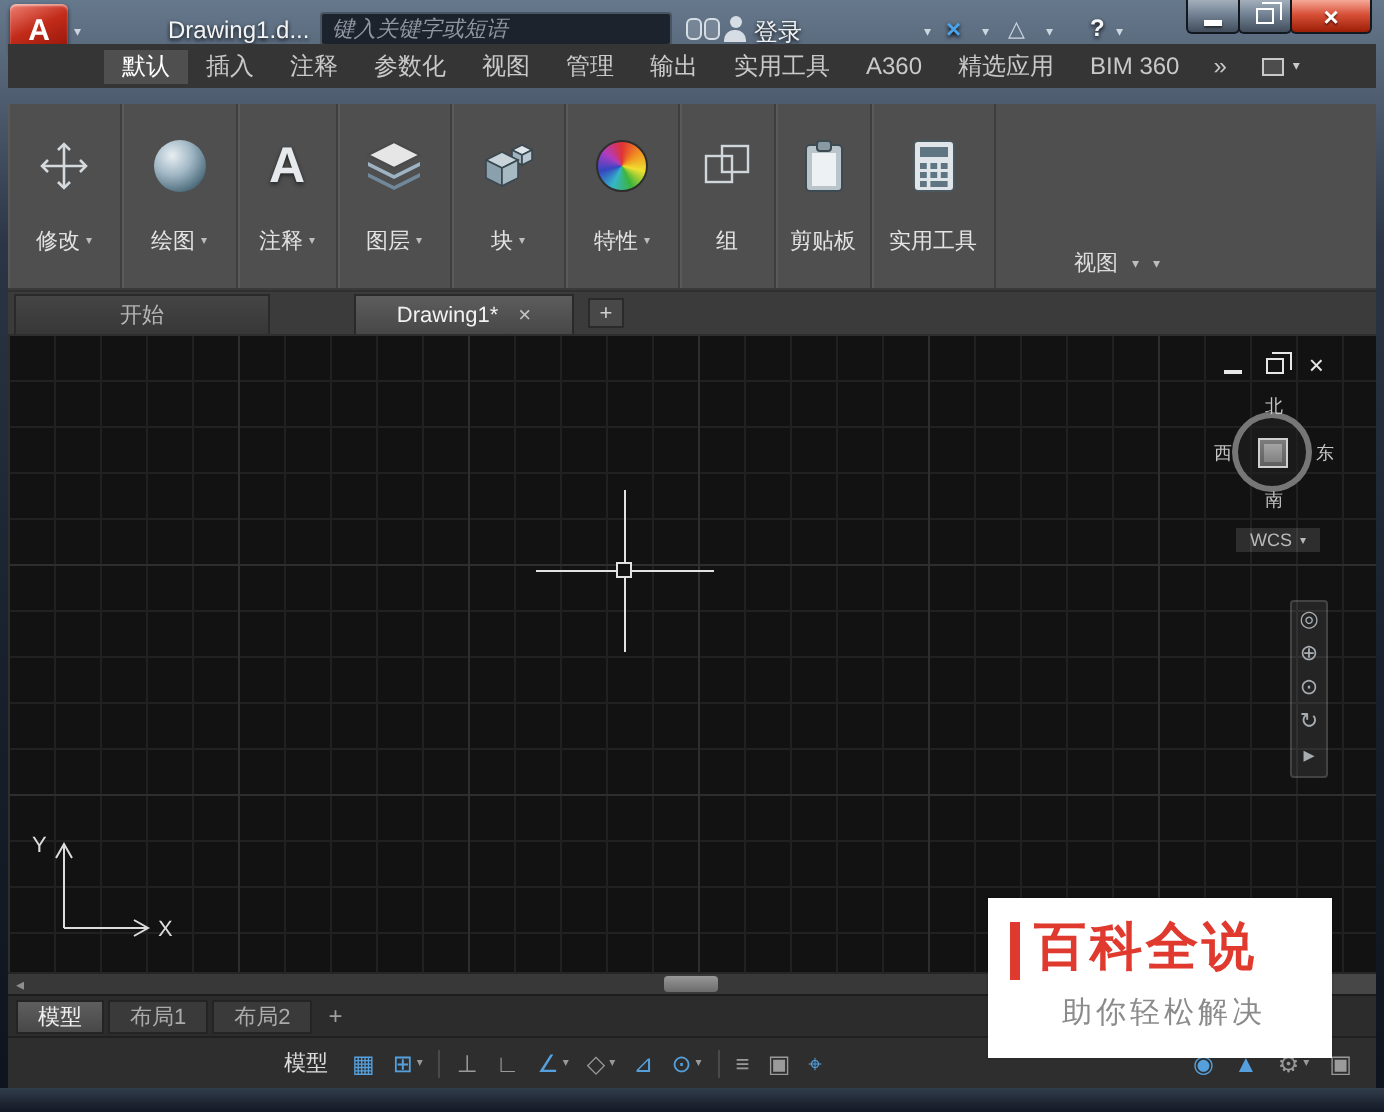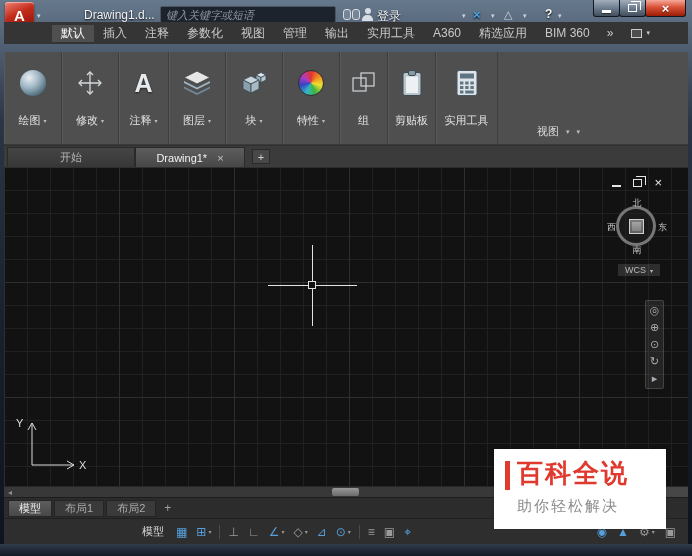--- a/index.html
+++ b/index.html
@@ -59,21 +59,21 @@
 .icon-A{font-size:25px;font-weight:bold;color:#e6eaec;text-shadow:0 1px 2px #222;}
 .icon-wheel{width:26px;height:26px;border-radius:50%;border:1px solid #2e2e2e;
   background:conic-gradient(#e03333,#f09020,#f0e030,#3cb43c,#35b6c8,#3446c0,#b03cc0,#e03333);}
 .view-strip{position:absolute;right:112px;top:124px;font-size:11px;color:#dcdcdc;display:flex;align-items:center;gap:7px;}
 .view-strip .vs-caret{font-size:7px;color:#bdbdbd;}
 
 
 .filetabs{position:absolute;top:145px;left:4px;right:4px;height:22px;background:#3b3b3b;border-top:1px solid #303030;display:flex;align-items:flex-end;padding-left:3px;}
 .ftab{height:20px;min-width:128px;display:flex;align-items:center;justify-content:center;font-size:11px;color:#b5b5b5;
   background:linear-gradient(#454545,#373737);border:1px solid #2a2a2a;border-bottom:none;}
-.ftab.active{min-width:110px;background:linear-gradient(#5d5d5d,#474747);color:#f2f2f2;}
+.ftab.active{min-width:110px;background:linear-gradient(#5d5d5d,#474747);color:#f2f2f2;margin-left:42px;}
 .tab-close{margin-left:10px;font-size:11px;color:#c5c5c5;}
 .ftab-plus{width:18px;height:15px;margin:0 0 3px 7px;background:#484848;border:1px solid #2a2a2a;color:#d0d0d0;font-size:11px;display:flex;align-items:center;justify-content:center;}
 
 
 .canvas{position:absolute;left:4px;right:4px;top:167px;height:330px;background-color:#121212;overflow:hidden;
   background-image:
     linear-gradient(#2e2e2e 1px,transparent 1px),
     linear-gradient(90deg,#2e2e2e 1px,transparent 1px),
     linear-gradient(#212121 1px,transparent 1px),
     linear-gradient(90deg,#212121 1px,transparent 1px);
@@ -116,21 +116,21 @@
 .sb-i{display:flex;align-items:center;padding:2px 4px;font-size:12px;color:#55a0dc;gap:2px;line-height:1;}
 .sb-i.off{color:#9a9a9a;}
 .sb-caret{font-size:6px;color:#999;}
 .sb-sep{width:1px;height:14px;background:#4a4a4a;margin:0 3px;}
 .sb-right{margin-left:auto;display:flex;align-items:center;gap:2px;}
 
 
 .watermark{position:absolute;left:494px;top:449px;width:172px;height:80px;background:#ffffff;z-index:60;box-shadow:0 0 0 1px rgba(0,0,0,.06);text-align:center;}
 .wm-bar{position:absolute;left:11px;top:12px;width:5px;height:29px;background:#e0392e;}
 .wm-title{position:absolute;left:23px;top:7px;font-size:26px;font-weight:bold;color:#e0392e;letter-spacing:2px;white-space:nowrap;}
-.wm-sub{position:absolute;left:23px;top:48px;font-size:15px;color:#8b8b8b;letter-spacing:2px;white-space:nowrap;}
+.wm-sub{position:absolute;left:37px;top:48px;font-size:15px;color:#8b8b8b;letter-spacing:2px;white-space:nowrap;}
 
 .frame-bottom{position:absolute;left:0;right:0;bottom:0;height:12px;background:linear-gradient(#313c4b,#121826);}
 </style>
 </head>
 <body>
 
 <div class="window">
 
   <div class="titlebar">
     <div class="app-logo">A</div>
@@ -179,40 +179,40 @@
     <span class="rtab">精选应用</span>
     <span class="rtab">BIM 360</span>
     <span class="rtab-overflow">»</span>
     <span class="ribbon-min">
       <i class="mini-box"></i>
       <i class="mini-caret">▾</i>
     </span>
   </div>
 
   <div class="ribbon">
-    <div class="panel" style="width:58px">
-      <div class="picon">
-          <div class="icon-sphere"></div>
-        </div>
-      <div class="plabel">
-          <span>绘图</span>
-          <span class="pl-caret">▾</span>
-        </div>
-    </div>
     <div class="panel" style="width:57px">
       <div class="picon">
         <svg width="30" height="28">
             <g stroke="#d4dade" stroke-width="1.3" fill="none">
               <path d="M15 3 V25 M4 14 H26"></path>
               <path d="M12 6 L15 3 L18 6 M12 22 L15 25 L18 22 M7 11 L4 14 L7 17 M23 11 L26 14 L23 17"></path>
             </g>
           </svg>
       </div>
       <div class="plabel">
           <span>修改</span>
+          <span class="pl-caret">▾</span>
+        </div>
+    </div>
+    <div class="panel" style="width:58px">
+      <div class="picon">
+          <div class="icon-sphere"></div>
+        </div>
+      <div class="plabel">
+          <span>绘图</span>
           <span class="pl-caret">▾</span>
         </div>
     </div>
     <div class="panel" style="width:50px">
       <div class="picon">
           <span class="icon-A">A</span>
         </div>
       <div class="plabel">
           <span>注释</span>
           <span class="pl-caret">▾</span>

